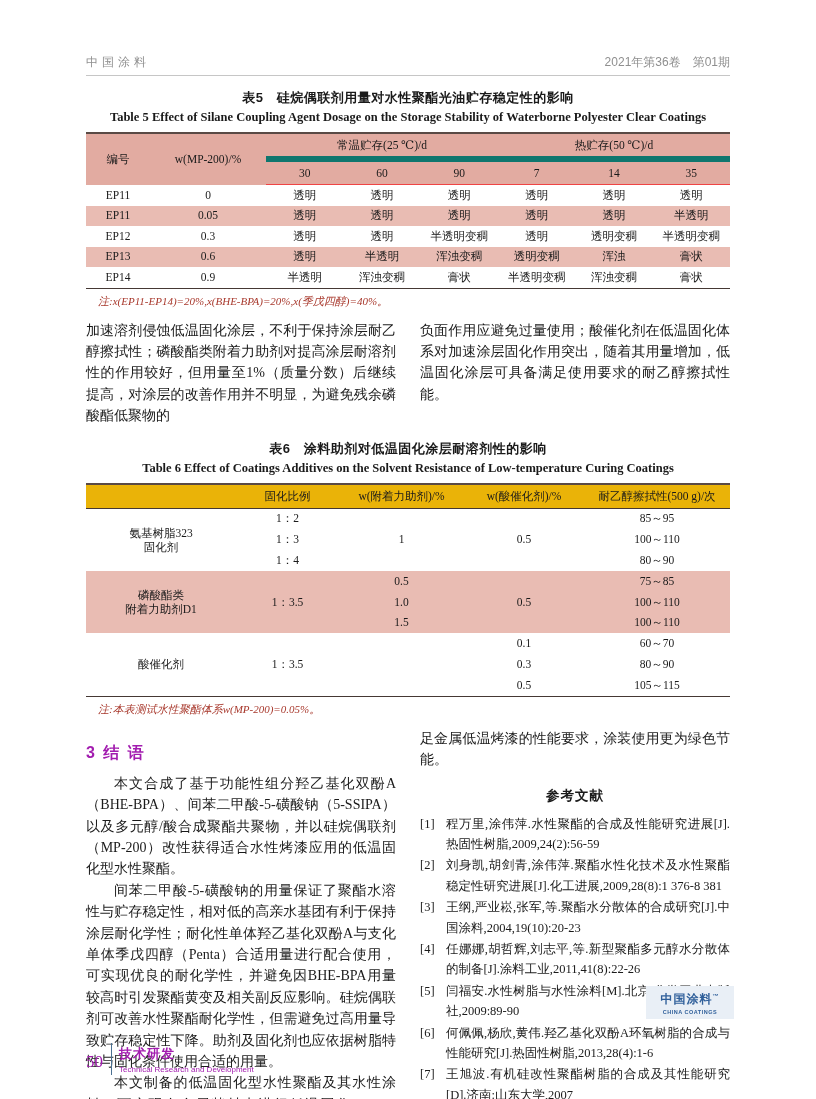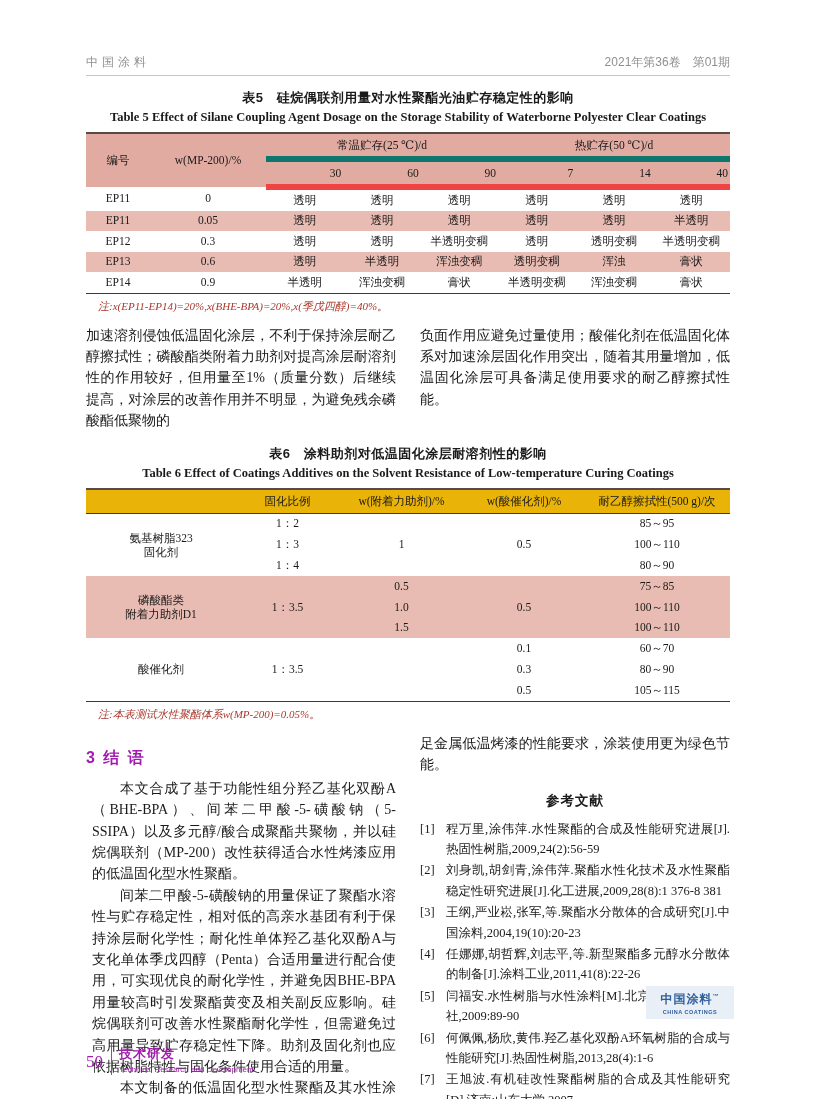--- a/index.html
+++ b/index.html
@@ -16,36 +16,36 @@
   .tbl-title{text-align:center;margin-top:13px;}
   .tbl-title .cn{font-family:"Liberation Sans","DejaVu Sans",sans-serif;font-weight:bold;font-size:13px;letter-spacing:.5px;}
   .tbl-title .en{font-weight:bold;font-size:12.5px;margin-top:3px;}
 
   
   table{border-collapse:collapse;width:644px;table-layout:fixed;margin-top:7px;
     font-size:11.5px;line-height:15px;text-align:center;}
   th,td{padding:1px 2px;font-weight:normal;vertical-align:middle;}
   .t5{border-top:2px solid #5a4a45;border-bottom:1.5px solid #453834;}
   .t5 thead th{background:#e2aba1;height:20px;}
-  .t5 thead tr:last-child th{border-bottom:6px solid #ef4444;text-align:right;}
+  .t5 thead tr:last-child th{border-bottom:1px solid #ef4444;}
   .t5 th.grp{border-bottom:6px solid #0f766e;}
   .t5 tbody td{height:18.5px;}
   tr.pink td{background:#e9bcb3;}
   .t6{border-top:2px solid #5a4a45;border-bottom:1.5px solid #453834;}
   .t6 thead th{background:#eab308;height:21px;border-bottom:1px solid #453834;}
   .t6 tbody td{height:18.8px;}
   .t6 td.lbl div{line-height:14px;}
 
   .note{font-style:italic;color:#a8382c;font-size:11px;margin:5px 0 0 12px;}
 
   
   .two-col{display:flex;gap:24px;margin-top:11px;}
   .col{width:310px;}
   .para{margin:0;font-size:14px;line-height:21.4px;text-align:justify;text-justify:inter-ideograph;font-family:Liberation Serif, serif;}
-  .indent{text-indent:2em;margin-left:6px;}
+  .indent{text-indent:2em;}
 
   .sec-head{font-family:"Liberation Sans","DejaVu Sans",sans-serif;font-weight:bold;color:#a21caf;
     font-size:16px;margin:15px 0 9px 0;letter-spacing:2px;}
   .refs-head{font-family:"Liberation Sans","DejaVu Sans",sans-serif;font-weight:bold;font-size:13.5px;
     text-align:center;margin:16px 0 9px 0;letter-spacing:1px;}
   .ref-list{list-style:none;margin:0;padding:0;}
   .ref-list li{display:flex;font-size:12.5px;line-height:20.4px;margin-bottom:1px;}
   .ref-list .rn{width:26px;flex:none;}
   .ref-list .rt{flex:1;text-align:justify;}
 
@@ -96,21 +96,21 @@
         <th rowspan="2">w(MP-200)/%</th>
         <th colspan="3" class="grp">常温贮存(25 ℃)/d</th>
         <th colspan="3" class="grp">热贮存(50 ℃)/d</th>
       </tr>
       <tr>
         <th>30</th>
         <th>60</th>
         <th>90</th>
         <th>7</th>
         <th>14</th>
-        <th>40</th>
+        <th>35</th>
       </tr>
     </thead>
     <tbody>
       <tr>
         <td>EP11</td>
           <td>0</td>
           <td>透明</td>
           <td>透明</td>
           <td>透明</td>
           <td>透明</td>

